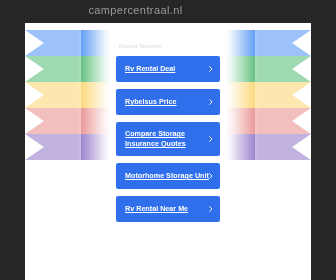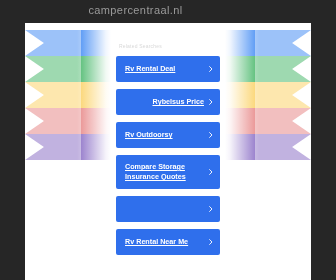--- a/index.html
+++ b/index.html
@@ -134,21 +134,21 @@
     top: 33px;
     width: 104px;
   }
   .ad-btn {
     position: relative;
     box-sizing: border-box;
     width: 104px;
     background: #2f6fec;
     border-radius: 2px;
     margin-bottom: 7px;
-    padding: 7px 16px 7px 9px;
+    padding: 7px 10px 7px 9px;
     display: flex;
     align-items: center;
     min-height: 26px;
     cursor: pointer;
   }
   .ad-btn-label {
     color: #ffffff;
     font-size: 7.2px;
     font-weight: bold;
     line-height: 10px;
@@ -215,48 +215,41 @@
 
         <div class="ad-btn" style="background: rgb(47, 111, 236);">
           <span class="ad-btn-label">Rv Rental Deal</span>
           <span class="chevron-right-icon">
             <svg width="6" height="6" viewBox="0 0 6 6">
                 <path d="M1.6 0.6 L4 3 L1.6 5.4" fill="none" stroke="#ffffff" stroke-width="0.9" stroke-linecap="round" stroke-linejoin="round"></path>
               </svg>
           </span>
         </div>
 
-        <div class="ad-btn" style="background: rgb(47, 111, 236); justify-content: flex-end;">
+        <div class="ad-btn" style="background: rgb(47, 111, 236);">
           <span class="ad-btn-label">Rybelsus Price</span>
           <span class="chevron-right-icon">
             <svg width="6" height="6" viewBox="0 0 6 6">
                 <path d="M1.6 0.6 L4 3 L1.6 5.4" fill="none" stroke="#ffffff" stroke-width="0.9" stroke-linecap="round" stroke-linejoin="round"></path>
               </svg>
           </span>
         </div>
 
-        <div class="ad-btn" style="background: rgb(47, 111, 236);">
-          <span class="ad-btn-label">Rv Outdoorsy</span>
-          <span class="chevron-right-icon">
-            <svg width="6" height="6" viewBox="0 0 6 6">
-                <path d="M1.6 0.6 L4 3 L1.6 5.4" fill="none" stroke="#ffffff" stroke-width="0.9" stroke-linecap="round" stroke-linejoin="round"></path>
-              </svg>
-          </span>
-        </div>
 
         <div class="ad-btn" style="background: rgb(47, 111, 236);">
           <span class="ad-btn-label">Compare Storage Insurance Quotes</span>
           <span class="chevron-right-icon">
             <svg width="6" height="6" viewBox="0 0 6 6">
                 <path d="M1.6 0.6 L4 3 L1.6 5.4" fill="none" stroke="#ffffff" stroke-width="0.9" stroke-linecap="round" stroke-linejoin="round"></path>
               </svg>
           </span>
         </div>
 
         <div class="ad-btn" style="background: rgb(47, 111, 236);">
+          <span class="ad-btn-label">Motorhome Storage Unit</span>
           <span class="chevron-right-icon">
             <svg width="6" height="6" viewBox="0 0 6 6">
                 <path d="M1.6 0.6 L4 3 L1.6 5.4" fill="none" stroke="#ffffff" stroke-width="0.9" stroke-linecap="round" stroke-linejoin="round"></path>
               </svg>
           </span>
         </div>
 
         <div class="ad-btn" style="background: rgb(47, 111, 236); align-items: center;">
           <span class="ad-btn-label">Rv Rental Near Me</span>
           <span class="chevron-right-icon">

